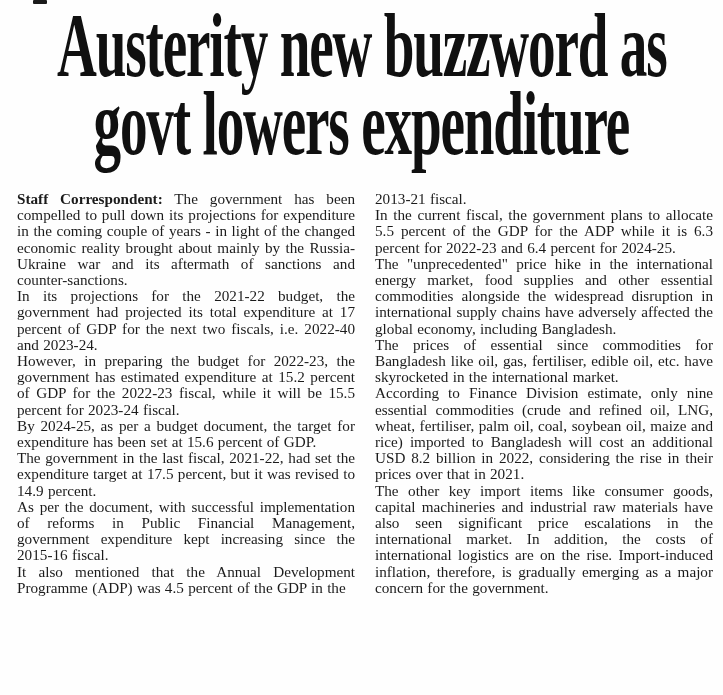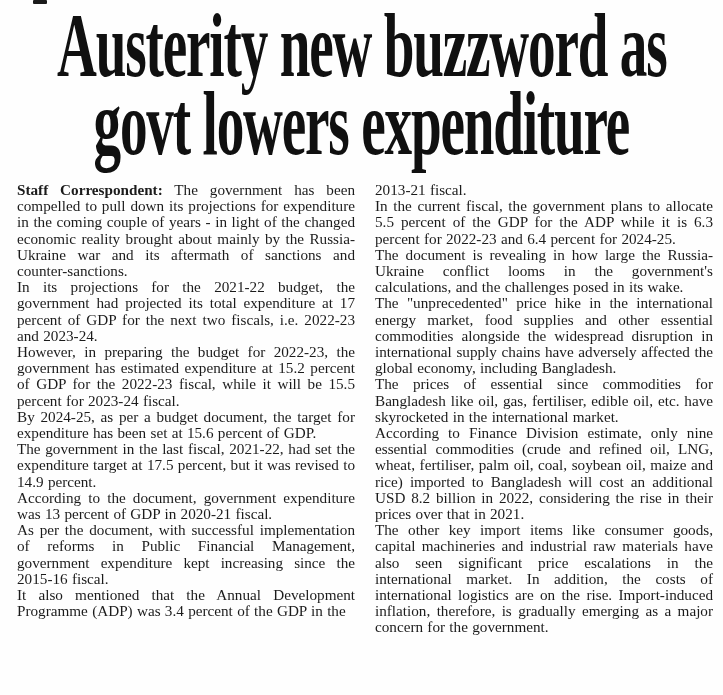--- a/index.html
+++ b/index.html
@@ -40,21 +40,21 @@
     white-space: nowrap;
     font-weight: bold;
     font-size: 92px;
     line-height: 78px;
     letter-spacing: -2px;
     transform: scaleX(0.60);
     transform-origin: center top;
   }
   .body-columns {
     display: flex;
-    margin-top: 20px;
+    margin-top: 29px;
     padding-left: 17px;
     padding-right: 10px;
     gap: 20px;
   }
   .col {
     width: 338px;
     flex: 0 0 338px;
   }
   .col p {
     margin: 0;
@@ -83,33 +83,31 @@
     </div>
     <div class="headline-line">
       <span>govt lowers expenditure</span>
     </div>
   </div>
 
   <div class="body-columns">
 
     <div class="col">
       <p><b class="byline">Staff Correspondent:</b> <span>The government has been compelled to pull down its projections for expenditure in the coming couple of years - in light of the changed economic reality brought about mainly by the Russia-Ukraine war and its aftermath of sanctions and counter-sanctions.</span></p>
-      <p>In its projections for the 2021-22 budget, the government had projected its total expenditure at 17 percent of GDP for the next two fiscals, i.e. 2022-23 and 2023-24.</p>
+      <p>In its projections for the 2021-22 budget, the government had projected its total expenditure at 17 percent of GDP for the next two fiscals, i.e. 2022-40 and 2023-24.</p>
       <p>However, in preparing the budget for 2022-23, the government has estimated expenditure at 15.2 percent of GDP for the 2022-23 fiscal, while it will be 15.5 percent for 2023-24 fiscal.</p>
       <p>By 2024-25, as per a budget document, the target for expenditure has been set at 15.6 percent of GDP.</p>
       <p>The government in the last fiscal, 2021-22, had set the expenditure target at 17.5 percent, but it was revised to 14.9 percent.</p>
-      <p>According to the document, government expenditure was 13 percent of GDP in 2020-21 fiscal.</p>
       <p>As per the document, with successful implementation of reforms in Public Financial Management, government expenditure kept increasing since the 2015-16 fiscal.</p>
-      <p>It also mentioned that the Annual Development Programme (ADP) was 3.4 percent of the GDP in the</p>
+      <p>It also mentioned that the Annual Development Programme (ADP) was 4.5 percent of the GDP in the</p>
     </div>
 
     <div class="col">
       <p>2013-21 fiscal.</p>
       <p>In the current fiscal, the government plans to allocate 5.5 percent of the GDP for the ADP while it is 6.3 percent for 2022-23 and 6.4 percent for 2024-25.</p>
-      <p>The document is revealing in how large the Russia-Ukraine conflict looms in the government's calculations, and the challenges posed in its wake.</p>
       <p>The "unprecedented" price hike in the international energy market, food supplies and other essential commodities alongside the widespread disruption in international supply chains have adversely affected the global economy, including Bangladesh.</p>
       <p>The prices of essential since commodities for Bangladesh like oil, gas, fertiliser, edible oil, etc. have skyrocketed in the international market.</p>
       <p>According to Finance Division estimate, only nine essential commodities (crude and refined oil, LNG, wheat, fertiliser, palm oil, coal, soybean oil, maize and rice) imported to Bangladesh will cost an additional USD 8.2 billion in 2022, considering the rise in their prices over that in 2021.</p>
       <p>The other key import items like consumer goods, capital machineries and industrial raw materials have also seen significant price escalations in the international market. In addition, the costs of international logistics are on the rise. Import-induced inflation, therefore, is gradually emerging as a major concern for the government.</p>
     </div>
 
   </div>
 
 </div>
 

